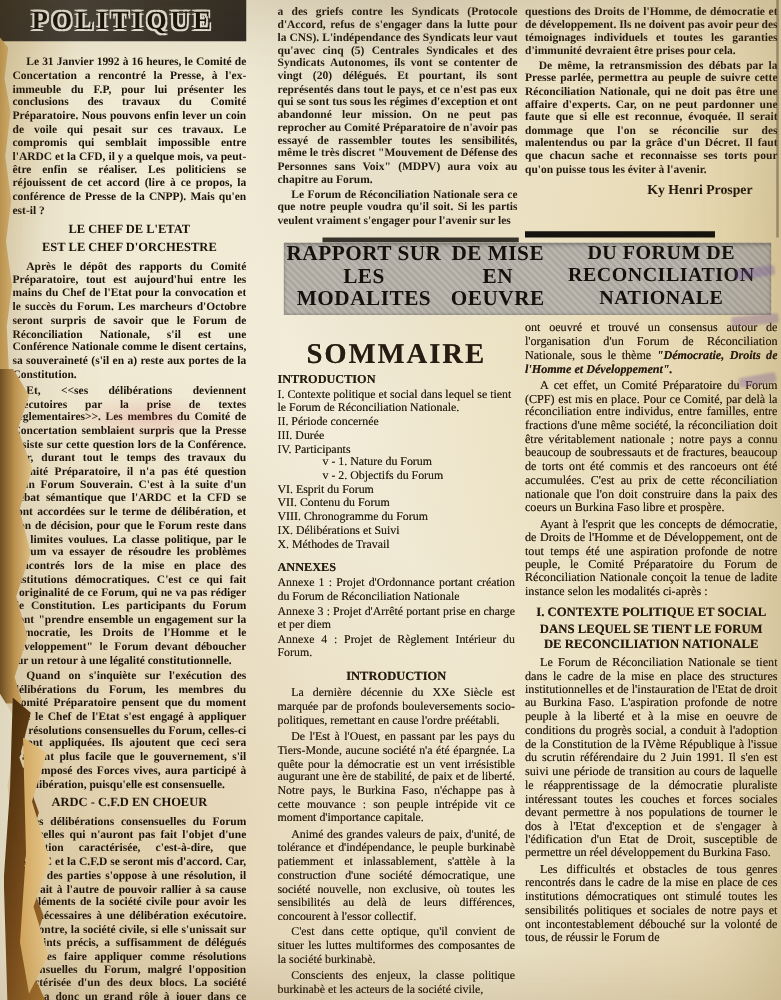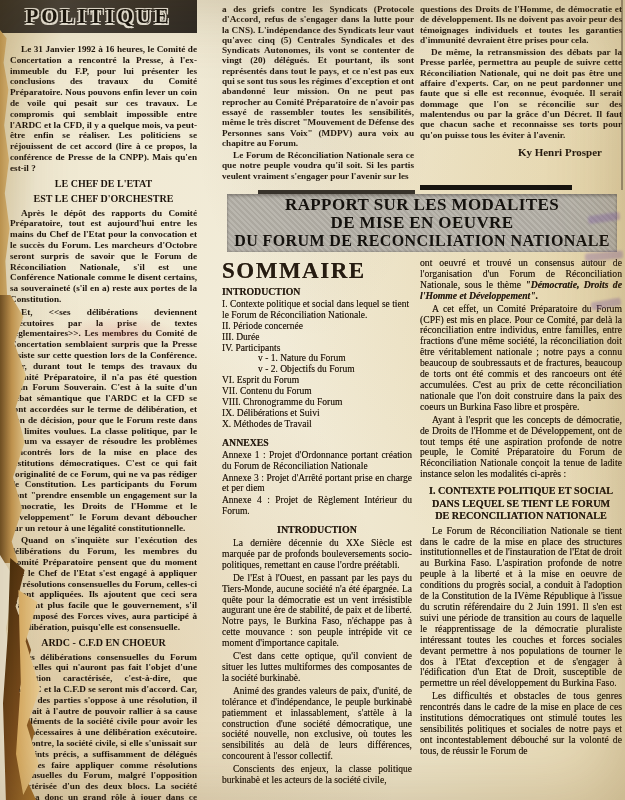--- a/index.html
+++ b/index.html
@@ -39,32 +39,32 @@
   .byline { text-align:right; font-weight:bold; font-size:11px; margin-top:7px; padding-right:20px; text-indent:0 !important; }
 
   .rule-dark-left { position:absolute; left:258px; top:190px; width:157px; height:4px; background:#37322a; }
   .rule-dark-right { position:absolute; left:420px; top:185px; width:152px; height:5px; background:#17140f; }
 
   
   .report-banner { position:absolute; left:227px; top:194px; width:390px; height:58px;
     background:#b5b1a8;
     background-image:repeating-linear-gradient(45deg, rgba(255,255,255,.07) 0 2px, rgba(0,0,0,.05) 2px 4px);
     box-shadow: inset 0 2px 3px rgba(40,35,28,.35), inset 0 -1px 2px rgba(40,35,28,.2);
-    display:flex; flex-direction:column; justify-content:center; text-align:center;
+    display:flex; flex-direction:row; justify-content:center; text-align:center;
     font-weight:bold; color:#14110d; }
   .report-banner .bl { line-height:18px; letter-spacing:.4px; }
   .report-banner .bl1 { font-size:17px; }
   .report-banner .bl2 { font-size:17px; }
   .report-banner .bl3 { font-size:16px; }
 
   
   .col-som { left:222px; top:258px; width:190px; height:542px;
     font-size:9.5px; line-height:10.9px; color:#261c11;
     text-shadow:0 0 .5px rgba(40,25,10,.65); }
-  .som-title { font-weight:bold; font-size:23px; letter-spacing:1.5px; margin:0 0 4px; line-height:25px; }
+  .som-title { text-align:center; font-weight:bold; font-size:23px; letter-spacing:1.5px; margin:12px 0 4px; line-height:25px; }
   .som-label { font-weight:bold; font-size:9.8px; margin:1px 0; }
   .som-item { text-indent:0; margin:0; text-align:left; }
   .som-item.indent { padding-left:36px; }
   .annexes { margin-top:8px; }
   .annex-item { text-indent:0; margin:0 0 1px; }
   .intro-head { text-align:center; font-weight:bold; font-size:10px; margin:8px 0 2px; }
 
   .col-report-right { left:420px; top:258px; width:202px; height:542px;
     font-size:9.7px; line-height:10.9px; color:#261c11;
     text-shadow:0 0 .5px rgba(40,25,10,.65); }
@@ -152,22 +152,22 @@
     <div class="som-item">X. Méthodes de Travail</div>
     <div class="annexes">
       <div class="som-label">ANNEXES</div>
       <div class="annex-item">Annexe 1 : Projet d'Ordonnance portant création du Forum de Réconciliation Nationale</div>
       <div class="annex-item">Annexe 3 : Projet d'Arrêté portant prise en charge et per diem</div>
       <div class="annex-item">Annexe 4 : Projet de Règlement Intérieur du Forum.</div>
     </div>
     <div class="intro-head">INTRODUCTION</div>
     <p>La dernière décennie du XXe Siècle est marquée par de profonds bouleversements socio-politiques, remettant en cause l'ordre préétabli.</p>
     <p>De l'Est à l'Ouest, en passant par les pays du Tiers-Monde, aucune société n'a été épargnée. La quête pour la démocratie est un vent irrésistible augurant une ère de stabilité, de paix et de liberté. Notre pays, le Burkina Faso, n'échappe pas à cette mouvance : son peuple intrépide vit ce moment d'importance capitale.</p>
+    <p>Animé des grandes valeurs de paix, d'unité, de tolérance et d'indépendance, le peuple burkinabè patiemment et inlassablement, s'attèle à la construction d'une société démocratique, une société nouvelle, non exclusive, où toutes les sensibilités au delà de leurs différences, concourent à l'essor collectif.</p>
     <p>C'est dans cette optique, qu'il convient de situer les luttes multiformes des composantes de la société burkinabè.</p>
-    <p>Animé des grandes valeurs de paix, d'unité, de tolérance et d'indépendance, le peuple burkinabè patiemment et inlassablement, s'attèle à la construction d'une société démocratique, une société nouvelle, non exclusive, où toutes les sensibilités au delà de leurs différences, concourent à l'essor collectif.</p>
     <p>Conscients des enjeux, la classe politique burkinabè et les acteurs de la société civile,</p>
   </div>
 
   <div class="col col-report-right">
     <p style="text-indent:0;"><span>ont oeuvré et trouvé un consensus autour de l'organisation d'un Forum de Réconciliation Nationale, sous le thème </span><span class="theme-em">"Démocratie, Droits de l'Homme et Développement".</span></p>
     <p>A cet effet, un Comité Préparatoire du Forum (CPF) est mis en place. Pour ce Comité, par delà la réconciliation entre individus, entre familles, entre fractions d'une même société, la réconciliation doit être véritablement nationale ; notre pays a connu beaucoup de soubressauts et de fractures, beaucoup de torts ont été commis et des rancoeurs ont été accumulées. C'est au prix de cette réconciliation nationale que l'on doit construire dans la paix des coeurs un Burkina Faso libre et prospère.</p>
     <p>Ayant à l'esprit que les concepts de démocratie, de Droits de l'Homme et de Développement, ont de tout temps été une aspiration profonde de notre peuple, le Comité Préparatoire du Forum de Réconciliation Nationale conçoit la tenue de ladite instance selon les modalités ci-après :</p>
     <div class="section-head">I. CONTEXTE POLITIQUE ET SOCIAL DANS LEQUEL SE TIENT LE FORUM DE RECONCILIATION NATIONALE</div>
     <p>Le Forum de Réconciliation Nationale se tient dans le cadre de la mise en place des structures institutionnelles et de l'instauration de l'Etat de droit au Burkina Faso. L'aspiration profonde de notre peuple à la liberté et à la mise en oeuvre de conditions du progrès social, a conduit à l'adoption de la Constitution de la IVème République à l'issue du scrutin référendaire du 2 Juin 1991. Il s'en est suivi une période de transition au cours de laquelle le réapprentissage de la démocratie pluraliste intéressant toutes les couches et forces sociales devant permettre à nos populations de tourner le dos à l'Etat d'exception et de s'engager à l'édification d'un Etat de Droit, susceptible de permettre un réel développement du Burkina Faso.</p>
     <p>Les difficultés et obstacles de tous genres rencontrés dans le cadre de la mise en place de ces institutions démocratiques ont stimulé toutes les sensibilités politiques et sociales de notre pays et ont incontestablement débouché sur la volonté de tous, de réussir le Forum de</p>

